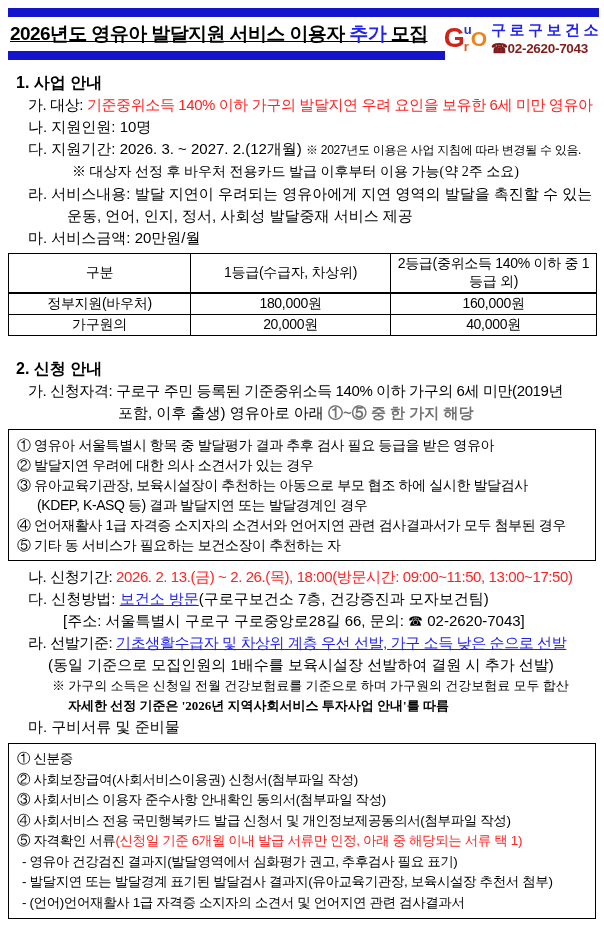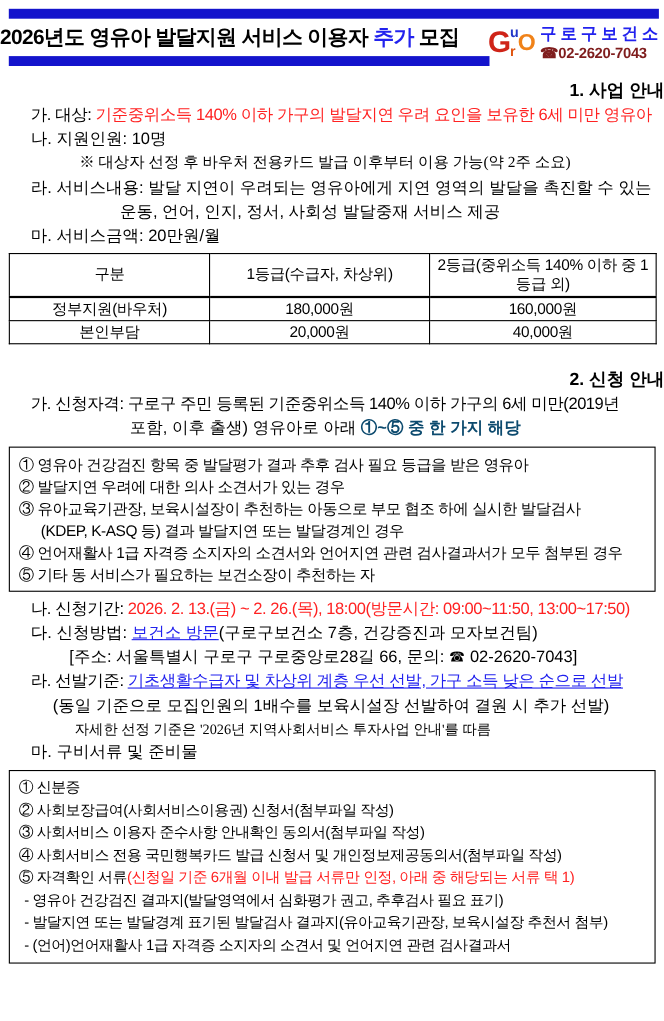--- a/index.html
+++ b/index.html
@@ -10,57 +10,58 @@
     color: #000;
   }
   .page { position: relative; width: 604px; height: 928px; background: #fff; }
 
   
   .header { position: relative; height: 62px; }
   .bar { position: absolute; background: #1414cc; height: 9px; }
   .bar-top { left: 8px; right: 5px; top: 8px; }
   .bar-bottom { left: 8px; width: 437px; top: 51px; }
   .title-line {
-    position: absolute; left: 0; top: 21px; width: 436px;
+    position: absolute; left: 10px; top: 21px; width: 436px;
     font-size: 19px; font-weight: bold; letter-spacing: -0.6px;
     white-space: nowrap;
+    text-decoration: underline;
   }
   .title-line .hl { color: #2222ee; }
   .header-right {
     position: absolute; right: 2px; top: 17px; display: flex;
     align-items: center; gap: 4px;
   }
   .guro-logo { display: flex; align-items: center; height: 42px; }
   .guro-g { font-size: 27px; font-weight: bold; color: #cf2418; line-height: 1; }
   .guro-mid { display: flex; flex-direction: column; line-height: 1; margin: 0 -1px; }
   .guro-u { font-size: 13px; font-weight: bold; color: #2438c8; transform: translateY(-2px); }
   .guro-r { font-size: 13px; font-weight: bold; color: #e05510; transform: translateY(2px); }
   .guro-o { font-size: 21px; font-weight: bold; color: #f08218; line-height: 1; }
   .org-block { text-align: left; }
   .org-name { color: #2222ee; font-weight: bold; font-size: 15px; letter-spacing: 3.5px; white-space: nowrap; }
   .org-phone { color: #7f1d1d; font-weight: bold; font-size: 13.5px; letter-spacing: -0.3px; white-space: nowrap; }
 
   
-  .h-num { font-size: 16px; font-weight: bold; padding-left: 16px; line-height: 22px; text-align: right; }
+  .h-num { font-size: 16px; font-weight: bold; padding-left: 16px; line-height: 22px; }
   .h1-sec { margin-top: 10px; }
   .h2-sec { margin-top: 22px; }
   .line { font-size: 15px; line-height: 22px; padding-left: 28px; white-space: pre-wrap; }
   .tight { letter-spacing: -0.4px; }
   .red { color: #ff2222; }
-  .blue { color: #0c4a6e; }
+  .blue { color: #737373; }
   .blue-u { color: #2222ee; text-decoration: underline; }
   .small-note { font-size: 12px; letter-spacing: -0.3px; }
   .serif { font-family: "Liberation Serif", serif; }
   .ind-note1 { padding-left: 72px; font-size: 14px; }
-  .ind-svc2 { padding-left: 109px; }
+  .ind-svc2 { padding-left: 67px; }
   .ind-ga2 { padding-left: 118px; }
   .ind-addr { padding-left: 63px; }
   .ind-sel2 { padding-left: 48px; }
   .ind-selnote1 { padding-left: 52px; font-size: 13px; line-height: 20px; }
-  .ind-selnote2 { padding-left: 68px; font-size: 13px; line-height: 20px; }
+  .ind-selnote2 { padding-left: 68px; font-size: 13px; line-height: 20px; font-weight: bold; }
 
   
   table.price {
     border-collapse: collapse; margin: 4px 0 2px 8px; width: 588px;
     font-size: 14px; table-layout: fixed;
   }
   table.price th, table.price td {
     border: 1px solid #000; text-align: center; padding: 1px 2px;
     font-weight: normal; height: 18px; letter-spacing: -0.3px;
   }
@@ -101,20 +102,21 @@
       </div>
     </div>
   </div>
 
   <div class="h-num h1-sec">1. 사업 안내</div>
 
   <div class="line tight"><span>가. 대상: </span><span class="red">기준중위소득 140% 이하 가구의 발달지연 우려 요인을 보유한 6세 미만 영유아</span></div>
 
   <div class="line">나. 지원인원: 10명</div>
 
+  <div class="line"><span>다. 지원기간: </span><span>2026. 3. ~ 2027. 2.(12개월) </span><span class="small-note">※ 2027년도 이용은 사업 지침에 따라 변경될 수 있음.</span></div>
 
   <div class="line ind-note1 serif">※ 대상자 선정 후 바우처 전용카드 발급 이후부터 이용 가능(약 2주 소요)</div>
 
   <div class="line"><span>라. 서비스내용: </span><span>발달 지연이 우려되는 영유아에게 지연 영역의 발달을 촉진할 수 있는</span></div>
 
   <div class="line ind-svc2">운동, 언어, 인지, 정서, 사회성 발달중재 서비스 제공</div>
 
   <div class="line">마. 서비스금액: 20만원/월</div>
 
   <table class="price">
@@ -130,52 +132,53 @@
         <th>2등급(중위소득 140% 이하 중 1등급 외)</th>
       </tr>
     </thead>
     <tbody>
       <tr>
         <td>정부지원(바우처)</td>
         <td>180,000원</td>
         <td>160,000원</td>
       </tr>
       <tr>
-        <td>본인부담</td>
+        <td>가구원의</td>
         <td>20,000원</td>
         <td>40,000원</td>
       </tr>
     </tbody>
   </table>
 
   <div class="h-num h2-sec">2. 신청 안내</div>
 
   <div class="line tight"><span>가. 신청자격: </span><span>구로구 주민 등록된 기준중위소득 140% 이하 가구의 6세 미만(2019년</span></div>
 
   <div class="line ind-ga2"><span>포함, 이후 출생) 영유아로 아래 </span><span class="blue" style="font-weight:bold">①~⑤ 중 한 가지 해당</span></div>
 
   <div class="box">
-    <div class="bline">① 영유아 건강검진 항목 중 발달평가 결과 추후 검사 필요 등급을 받은 영유아</div>
+    <div class="bline">① 영유아 서울특별시 항목 중 발달평가 결과 추후 검사 필요 등급을 받은 영유아</div>
     <div class="bline">② 발달지연 우려에 대한 의사 소견서가 있는 경우</div>
     <div class="bline">③ 유아교육기관장, 보육시설장이 추천하는 아동으로 부모 협조 하에 실시한 발달검사</div>
     <div class="bline cont">(KDEP, K-ASQ 등) 결과 발달지연 또는 발달경계인 경우</div>
     <div class="bline">④ 언어재활사 1급 자격증 소지자의 소견서와 언어지연 관련 검사결과서가 모두 첨부된 경우</div>
     <div class="bline">⑤ 기타 동 서비스가 필요하는 보건소장이 추천하는 자</div>
   </div>
 
   <div class="line tight"><span>나. 신청기간: </span><span class="red">2026. 2. 13.(금) ~ 2. 26.(목), 18:00(방문시간: 09:00~11:50, 13:00~17:50)</span></div>
 
   <div class="line"><span>다. 신청방법: </span><span class="blue-u">보건소 방문</span><span>(구로구보건소 7층, 건강증진과 모자보건팀)</span></div>
 
   <div class="line ind-addr">[주소: 서울특별시 구로구 구로중앙로28길 66, 문의: ☎ 02-2620-7043]</div>
 
   <div class="line tight"><span>라. 선발기준: </span><span class="blue-u">기초생활수급자 및 차상위 계층 우선 선발, 가구 소득 낮은 순으로 선발</span></div>
 
   <div class="line ind-sel2">(동일 기준으로 모집인원의 1배수를 보육시설장 선발하여 결원 시 추가 선발)</div>
 
+  <div class="line ind-selnote1 serif">※ 가구의 소득은 신청일 전월 건강보험료를 기준으로 하며 가구원의 건강보험료 모두 합산</div>
 
   <div class="line ind-selnote2 serif">자세한 선정 기준은 '2026년 지역사회서비스 투자사업 안내'를 따름</div>
 
   <div class="line" style="font-weight:normal">마. 구비서류 및 준비물</div>
 
   <div class="box box2">
     <div class="bline">① 신분증</div>
     <div class="bline">② 사회보장급여(사회서비스이용권) 신청서(첨부파일 작성)</div>
     <div class="bline">③ 사회서비스 이용자 준수사항 안내확인 동의서(첨부파일 작성)</div>
     <div class="bline">④ 사회서비스 전용 국민행복카드 발급 신청서 및 개인정보제공동의서(첨부파일 작성)</div>

